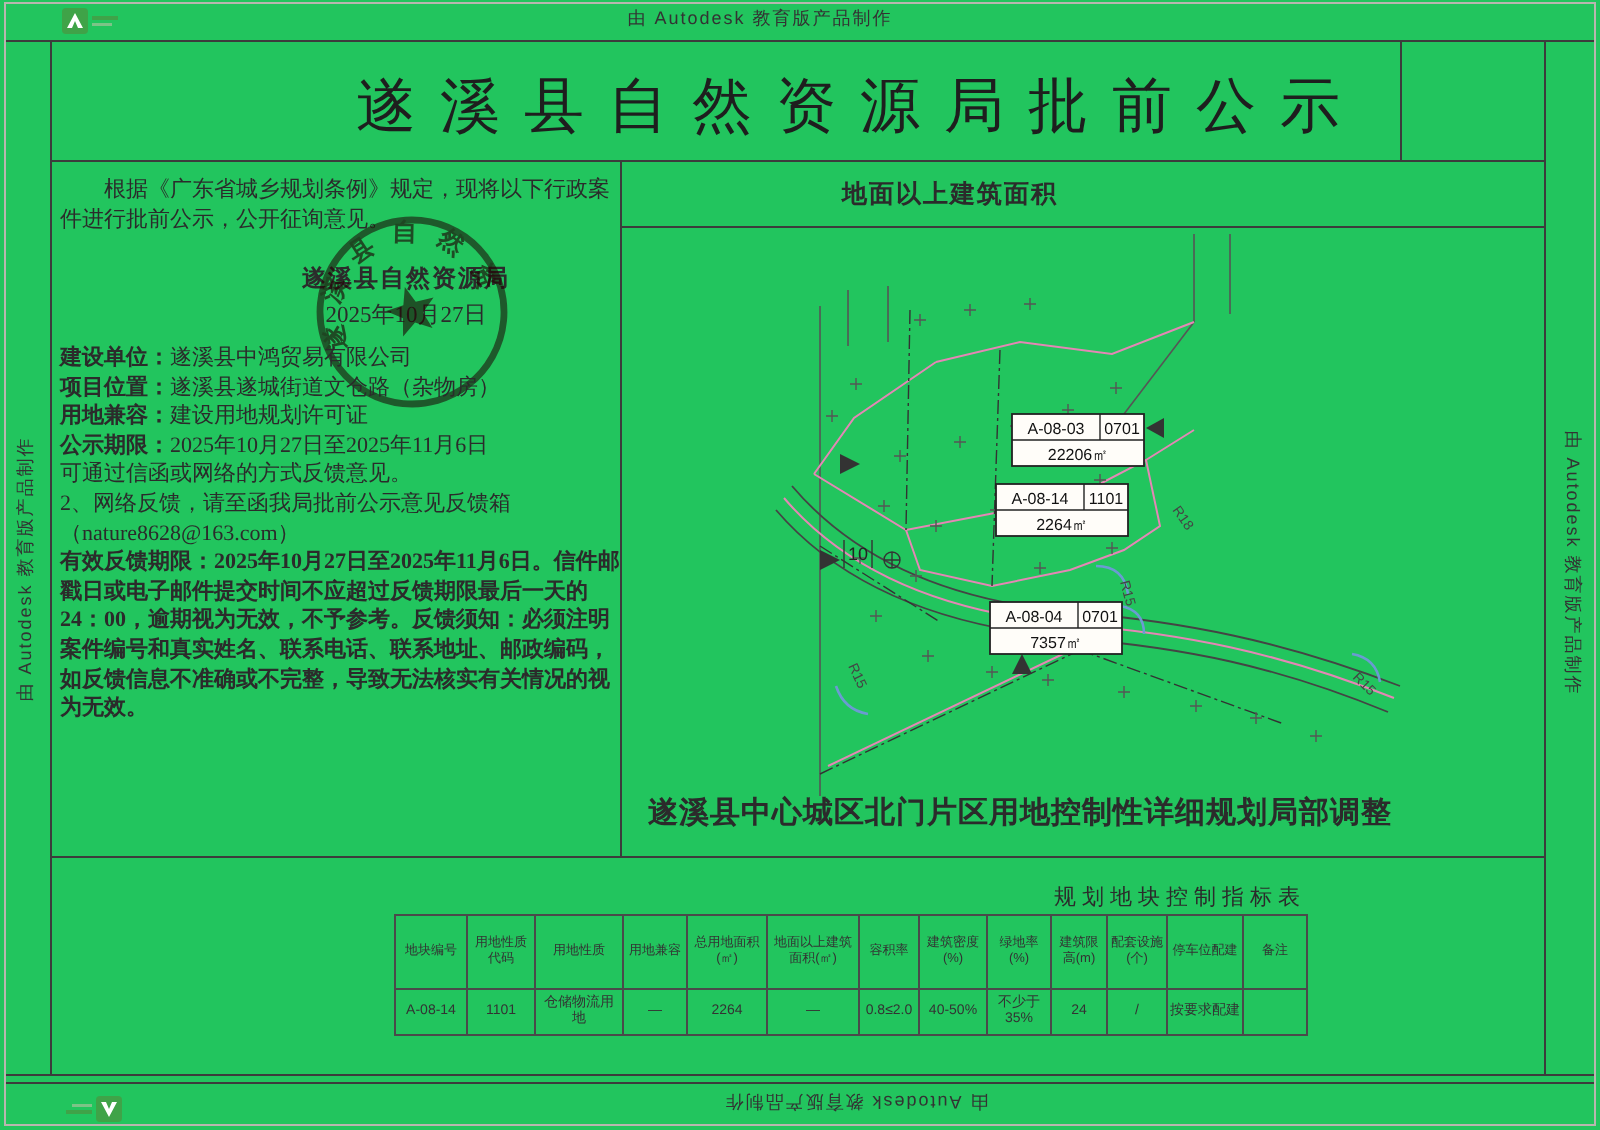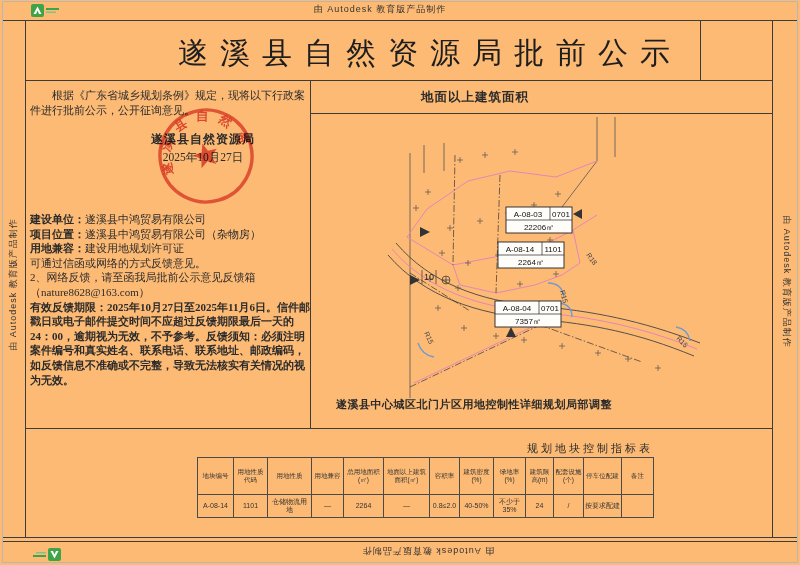--- a/index.html
+++ b/index.html
@@ -1,17 +1,17 @@
 <!DOCTYPE html>
 <html><head>
 <meta charset="utf-8">
 <style>
   html,body{margin:0;padding:0;background:#e8e8e4;}
   #sheet{
-    position:relative;width:800px;height:565px;background:#fdba74;
+    position:relative;width:800px;height:565px;background:#22c55e;
     font-family:"Liberation Serif","DejaVu Serif",serif;color:#2b2b2b;overflow:hidden;
   }
   .hl,.vl{position:absolute;background:#3c3c3c;}
   .hl{height:1px;}
   .vl{width:1px;}
   .faint{background:#b9b6b0;}
   .wm{position:absolute;font-size:9px;color:#333;letter-spacing:1px;white-space:nowrap;
       font-family:"Liberation Sans","DejaVu Sans",sans-serif;}
   .wm-top{left:280px;top:3px;width:200px;text-align:center;}
   .wm-bottom{left:328px;top:544px;width:200px;text-align:center;transform:rotate(180deg);}
@@ -21,31 +21,31 @@
   .title{
     position:absolute;left:90px;top:33px;width:680px;text-align:center;
     font-family:"Liberation Sans","DejaVu Sans",sans-serif;
     font-size:30px;font-weight:normal;letter-spacing:12px;color:#1e1e1e;white-space:nowrap;
   }
   .intro{position:absolute;left:30px;top:88px;width:278px;font-size:11px;line-height:15px;
          text-indent:22px;margin:0;}
   .sig{position:absolute;left:118px;top:131px;width:170px;text-align:center;}
   .sig .agency{font-size:12px;font-weight:bold;letter-spacing:1px;}
   .sig .sdate{font-size:11.5px;margin-top:2px;}
-  .fields{position:absolute;left:30px;top:172px;width:281px;font-size:11px;line-height:14.6px;margin-top:40px;}
+  .fields{position:absolute;left:30px;top:172px;width:281px;font-size:11px;line-height:14.6px;}
   .fields p{margin:0;}
   .fields .lbl{font-weight:bold;}
   .fields .note{font-weight:bold;}
   .seal{position:absolute;left:144px;top:94px;width:124px;height:124px;
         transform:rotate(-16deg);opacity:.85;mix-blend-mode:multiply;}
   .proj-title{position:absolute;left:310px;top:89px;width:330px;text-align:center;
         font-size:12.5px;font-weight:600;letter-spacing:1px;}
   .map{position:absolute;left:310px;top:115px;width:460px;height:283px;
        font-family:"Liberation Sans","DejaVu Sans",sans-serif;}
-  .caption{position:absolute;left:336px;top:397px;font-size:11px;font-weight:600;letter-spacing:.5px;}
+  .caption{position:absolute;left:324px;top:397px;font-size:15px;font-weight:600;letter-spacing:.5px;}
   .table-title{position:absolute;left:197px;top:441px;width:456px;text-align:right;
        font-size:11px;letter-spacing:3px;}
   table.ctrl{position:absolute;left:197px;top:457px;width:456px;border-collapse:collapse;
        table-layout:fixed;font-family:"Liberation Sans","DejaVu Sans",sans-serif;}
   table.ctrl td{border:1px solid #4a4a4a;text-align:center;vertical-align:middle;
        font-size:6.5px;line-height:8px;padding:1px;color:#333;overflow:hidden;}
   table.ctrl tr.hrow td{height:34px;}
   table.ctrl tr.vrow td{height:20px;font-size:7px;}
 </style>
 </head>
@@ -102,22 +102,23 @@
     <defs>
         <path id="sealArc" d="M -34,12 A 36,36 0 1 1 34,12" fill="none"></path>
       </defs>
     <text font-size="12.5" fill="#d43c3c" letter-spacing="9" opacity="0.95" font-weight="bold">
       <textPath href="#sealArc" startOffset="4">遂溪县自然资源局</textPath>
     </text>
   </svg>
 
   <div class="fields">
     <p><span class="lbl">建设单位：</span><span>遂溪县中鸿贸易有限公司</span></p>
-    <p><span class="lbl">项目位置：</span><span>遂溪县中鸿贸易有限公司（杂物房）</span></p>
+    <p><span class="lbl">项目位置：</span><span>遂溪县遂城街道文仓路（杂物房）</span></p>
     <p><span class="lbl">用地兼容：</span><span>建设用地规划许可证</span></p>
+    <p><span class="lbl">公示期限：</span><span>2025年10月27日至2025年11月6日</span></p>
     <p>可通过信函或网络的方式反馈意见。</p>
     <p>2、网络反馈，请至函我局批前公示意见反馈箱（nature8628@163.com）</p>
     <p class="note">有效反馈期限：2025年10月27日至2025年11月6日。信件邮戳日或电子邮件提交时间不应超过反馈期限最后一天的24：00，逾期视为无效，不予参考。反馈须知：必须注明案件编号和真实姓名、联系电话、联系地址、邮政编码，如反馈信息不准确或不完整，导致无法核实有关情况的视为无效。</p>
   </div>
 
   <div class="proj-title">地面以上建筑面积</div>
 
   <svg class="map" viewBox="0 0 460 283">
 
     <g stroke="#555" stroke-width="0.8" fill="none">

